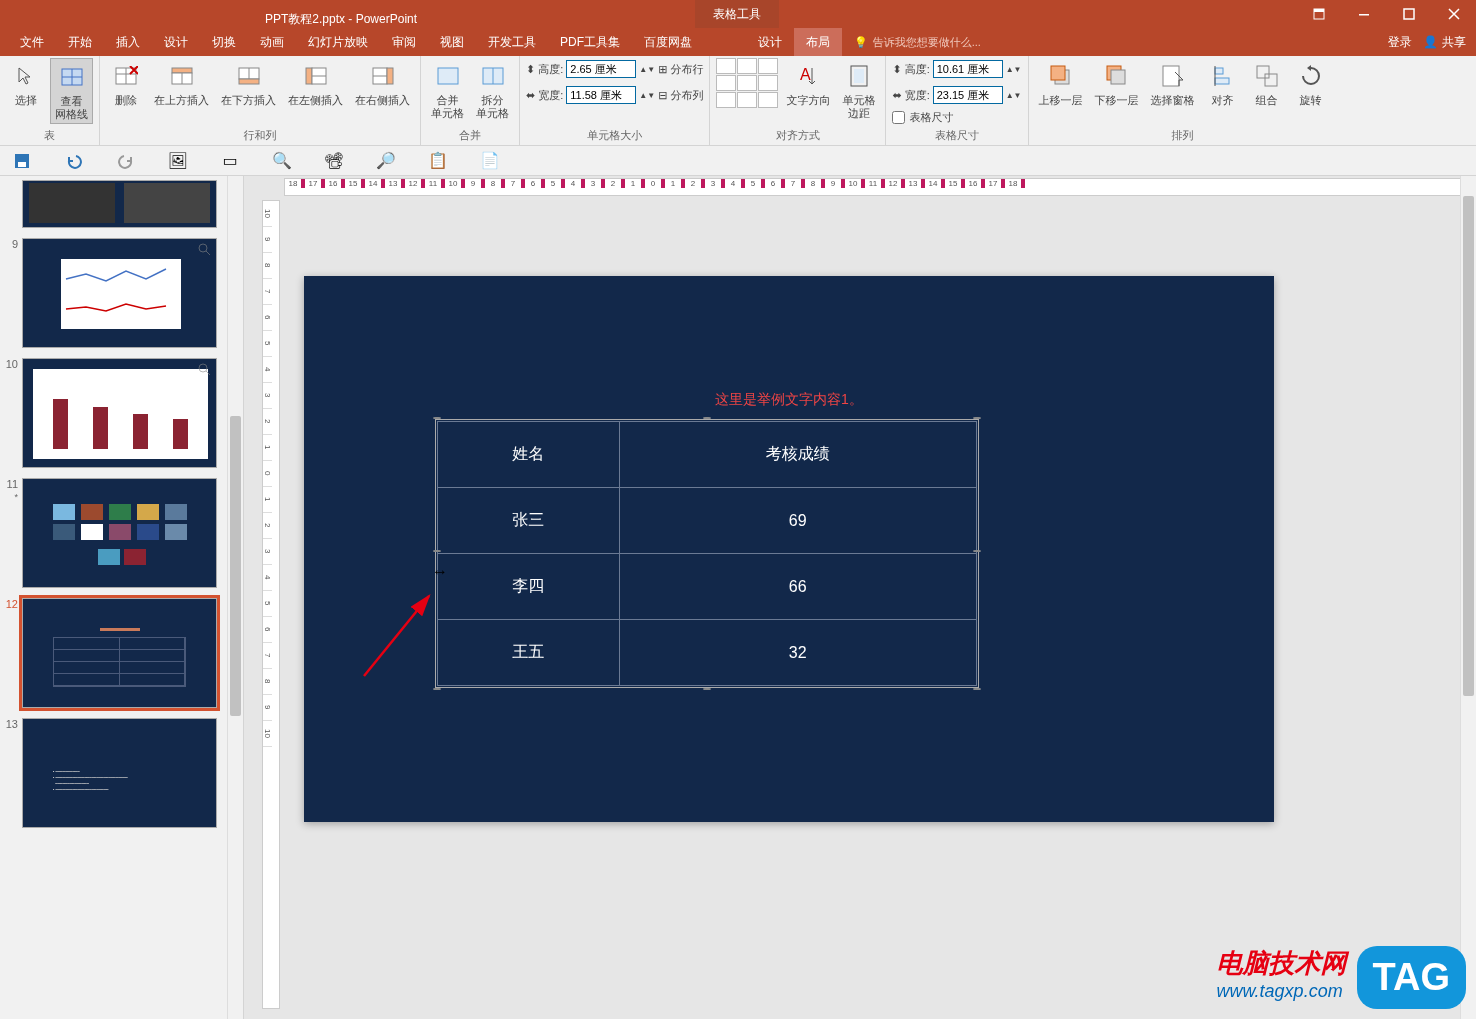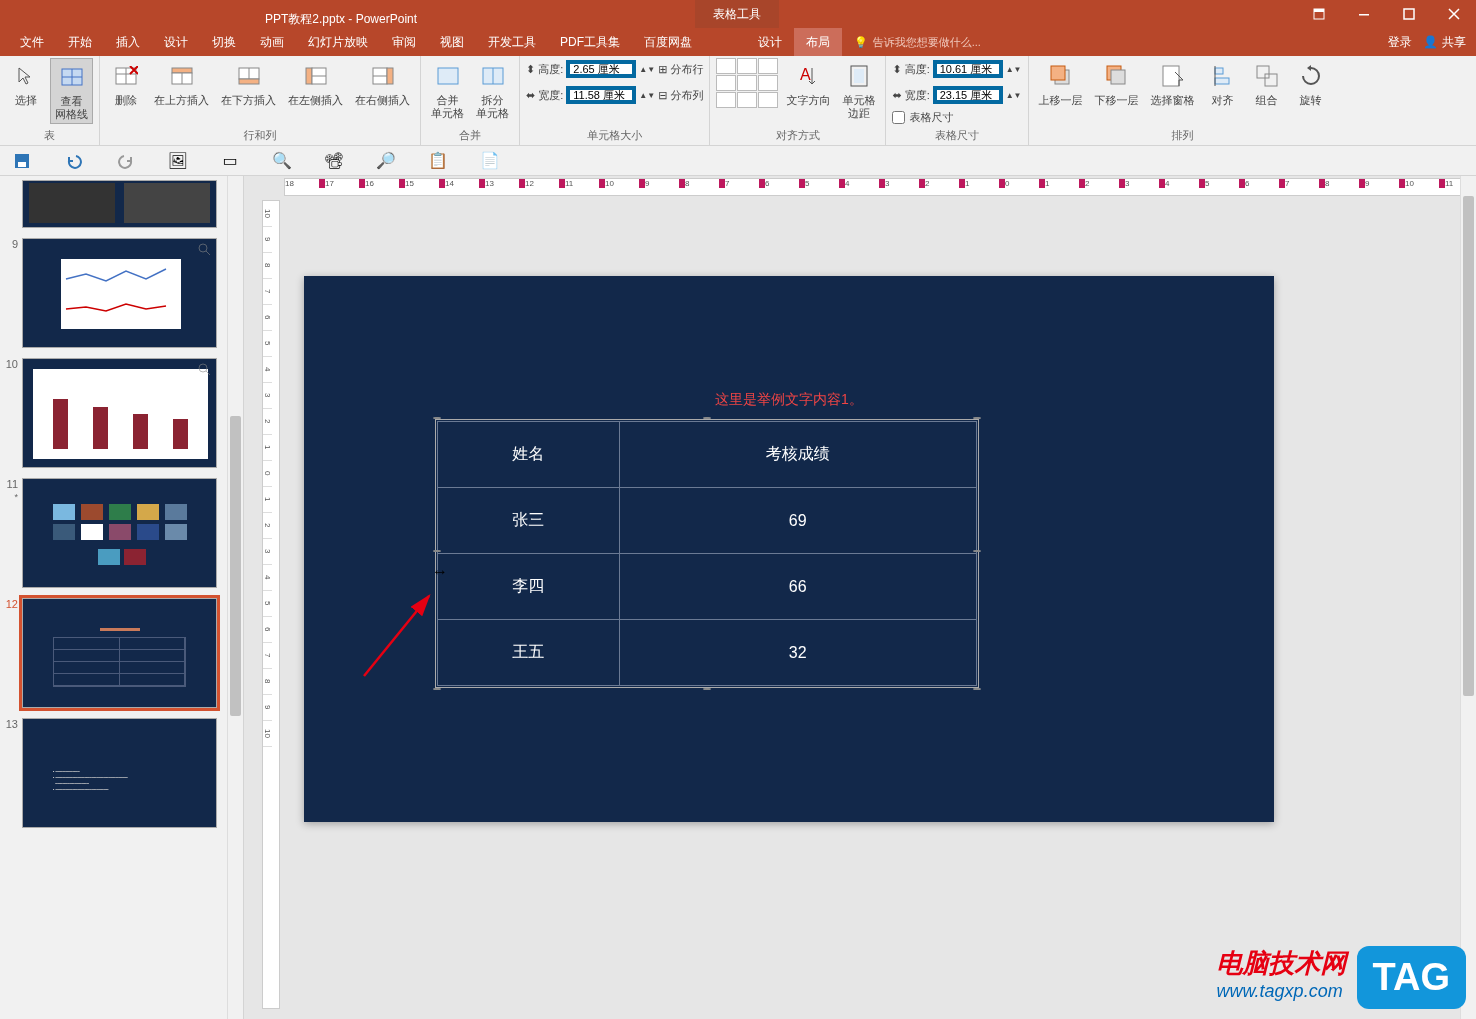--- a/index.html
+++ b/index.html
@@ -24,21 +24,21 @@
 
 .ribbon { background: #f1f1f1; height: 90px; border-bottom: 1px solid #d4d4d4; display: flex; font-size: 11px; color: #444; }
 .rgroup { border-right: 1px solid #d4d4d4; display: flex; flex-direction: column; padding: 2px 6px 0 6px; }
 .rgroup .rcontent { flex: 1; display: flex; align-items: flex-start; gap: 4px; }
 .rgroup .rlabel { text-align: center; font-size: 11px; color: #666; padding-bottom: 2px; }
 .rbtn { display: flex; flex-direction: column; align-items: center; justify-content: flex-start; padding: 2px 4px; cursor: pointer; min-width: 36px; }
 .rbtn .ricon { width: 32px; height: 32px; display: flex; align-items: center; justify-content: center; }
 .rbtn .rtxt { font-size: 11px; text-align: center; line-height: 13px; margin-top: 2px; }
 .rbtn.active { background: #d4d4d4; border: 1px solid #aaa; }
 .spin-row { display: flex; align-items: center; gap: 3px; font-size: 11px; margin: 2px 0; }
-.spin-input { width: 70px; height: 18px; border: 4px solid #0369a1; background: #fff; font-size: 11px; padding: 0 3px; }
+.spin-input { width: 70px; height: 18px; border: 1px solid #0369a1; background: #fff; font-size: 11px; padding: 0 3px; }
 .check-row { display: flex; align-items: center; gap: 4px; font-size: 11px; }
 .alignbox { display: grid; grid-template-columns: repeat(3, 20px); grid-template-rows: repeat(3, 16px); gap: 1px; }
 .alignbox div { border: 1px solid #bbb; background: #fff; cursor: pointer; }
 .collapse-ribbon { position: absolute; right: 4px; bottom: 2px; font-size: 10px; color: #666; cursor: pointer; }
 
 
 .qat { background: #f1f1f1; height: 30px; border-bottom: 1px solid #d4d4d4; display: flex; align-items: center; padding-left: 12px; gap: 32px; }
 .qatb { width: 20px; height: 20px; cursor: pointer; display: flex; align-items: center; justify-content: center; }
 
 
@@ -47,42 +47,42 @@
 .thumb-wrap { display: flex; margin-bottom: 10px; position: relative; }
 .thumb-num { width: 18px; font-size: 11px; color: #666; text-align: right; padding-right: 4px; }
 .thumb { width: 195px; height: 110px; background: #12284a; border: 1px solid #aaa; cursor: pointer; position: relative; overflow: hidden; }
 .thumb.selected { outline: 3px solid #d35230; }
 .thumb-zoom { position: absolute; right: 4px; top: 4px; width: 14px; height: 14px; opacity: 0.6; }
 
 .editor { flex: 1; background: #e6e6e6; position: relative; overflow: hidden; }
 .ruler-h { position: absolute; top: 2px; left: 40px; right: 10px; height: 18px; background: #fff; border: 1px solid #ccc; font-size: 8px; color: #555; overflow: hidden; }
 .ruler-h-inner { position: absolute; display: flex; }
 .ruler-v { position: absolute; top: 24px; left: 18px; width: 18px; bottom: 10px; background: #fff; border: 1px solid #ccc; font-size: 8px; color: #555; }
-.ruler-tick { display: inline-block; width: 40px; text-align: left; border-right: 6px solid #be185d; }
+.ruler-tick { display: inline-block; width: 20px; text-align: center; border-right: 4px solid #be185d; }
 .ruler-vtick { height: 26px; writing-mode: vertical-rl; text-align: center; border-bottom: 1px solid #ddd; display: flex; justify-content: center; }
 
 .slide-canvas { position: absolute; left: 60px; top: 100px; width: 970px; height: 546px; background: #12284a; box-shadow: 0 2px 8px rgba(0,0,0,0.3); }
 .slide-title { position: absolute; top: 115px; left: 0; right: 0; text-align: center; color: #ef4444; font-size: 14px; }
 .slide-table-wrap { position: absolute; top: 145px; left: 133px; width: 540px; }
 .slide-table { width: 100%; border-collapse: collapse; }
 .slide-table td { border: 1px solid #6b7a94; color: #fff; text-align: center; padding: 22px 0; font-size: 16px; }
 .sel-handle { width: 8px; height: 8; background: #fff; border: 1px solid #888; position: absolute; border-radius: 50%; }
 .sel-box { position: absolute; border: 1px solid #aaa; }
 .resize-cursor { position: absolute; left: 128px; top: 285px; font-size: 16px; color: #000; }
 .arrow-annot { position: absolute; left: 55px; top: 315px; width: 120px; height: 90px; }
 
 .scrollbar-v { position: absolute; right: 0; top: 0; bottom: 0; width: 16px; background: #f1f1f1; border-left: 1px solid #ddd; }
 .scroll-thumb { position: absolute; left: 2px; right: 2px; background: #c1c1c1; border-radius: 2px; }
 
 
 .watermark { position: absolute; right: 10px; bottom: 10px; display: flex; align-items: flex-start; gap: 10px; }
 .wm-text { text-align: left; }
 .wm-text .l1 { color: #e60012; font-size: 26px; font-weight: bold; font-style: italic; }
 .wm-text .l2 { color: #0068b7; font-size: 18px; font-style: italic; }
-.wm-tag { background: #1296db; color: #fff; font-size: 38px; font-weight: bold; padding: 10px 16px; border-radius: 12px; }
+.wm-tag { background: #1296db; color: #fff; font-size: 38px; font-weight: bold; padding: 10px 16px; border-radius: 20px; }
 
 
 .thumb-chart { position: absolute; background: #fff; }
 .thumb-bar { position: absolute; background: #8b2332; }
 .thumb-minitable { position: absolute; left: 30px; right: 30px; top: 38px; border: 1px solid #4a5a7a; }
 .thumb-minitable div { border-bottom: 1px solid #4a5a7a; height: 12px; display: flex; }
 .thumb-minitable div span { flex: 1; border-right: 1px solid #4a5a7a; font-size: 5px; color: #ccc; text-align: center; }
 </style>
 </head>
 <body>

